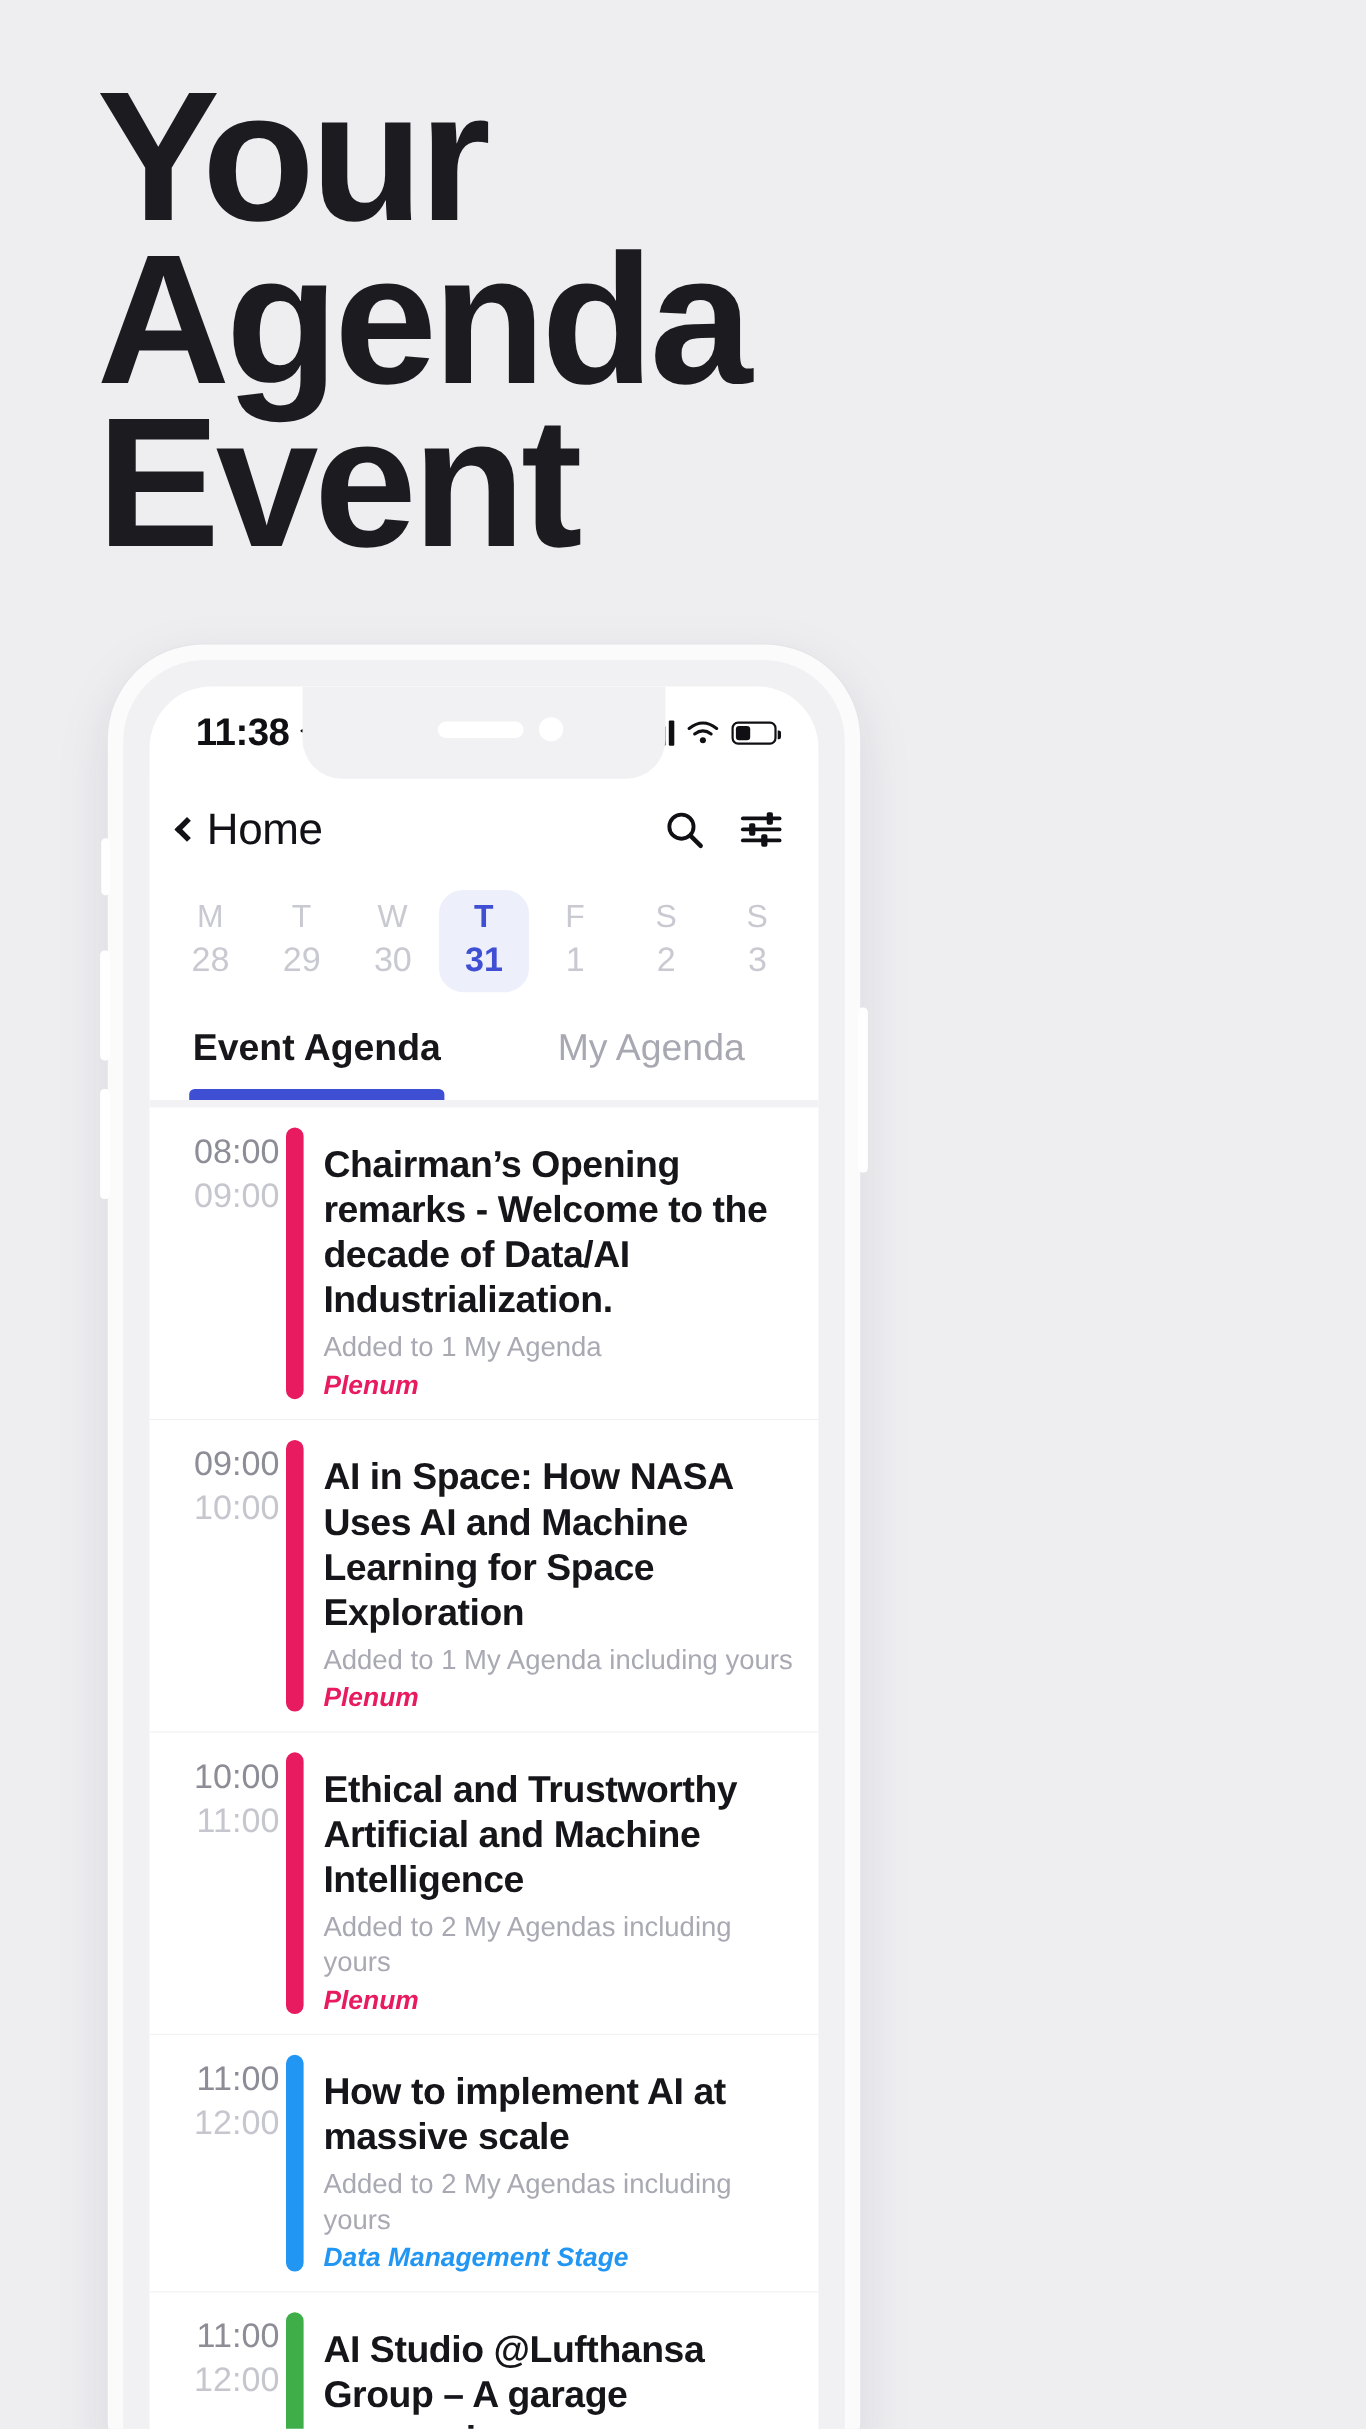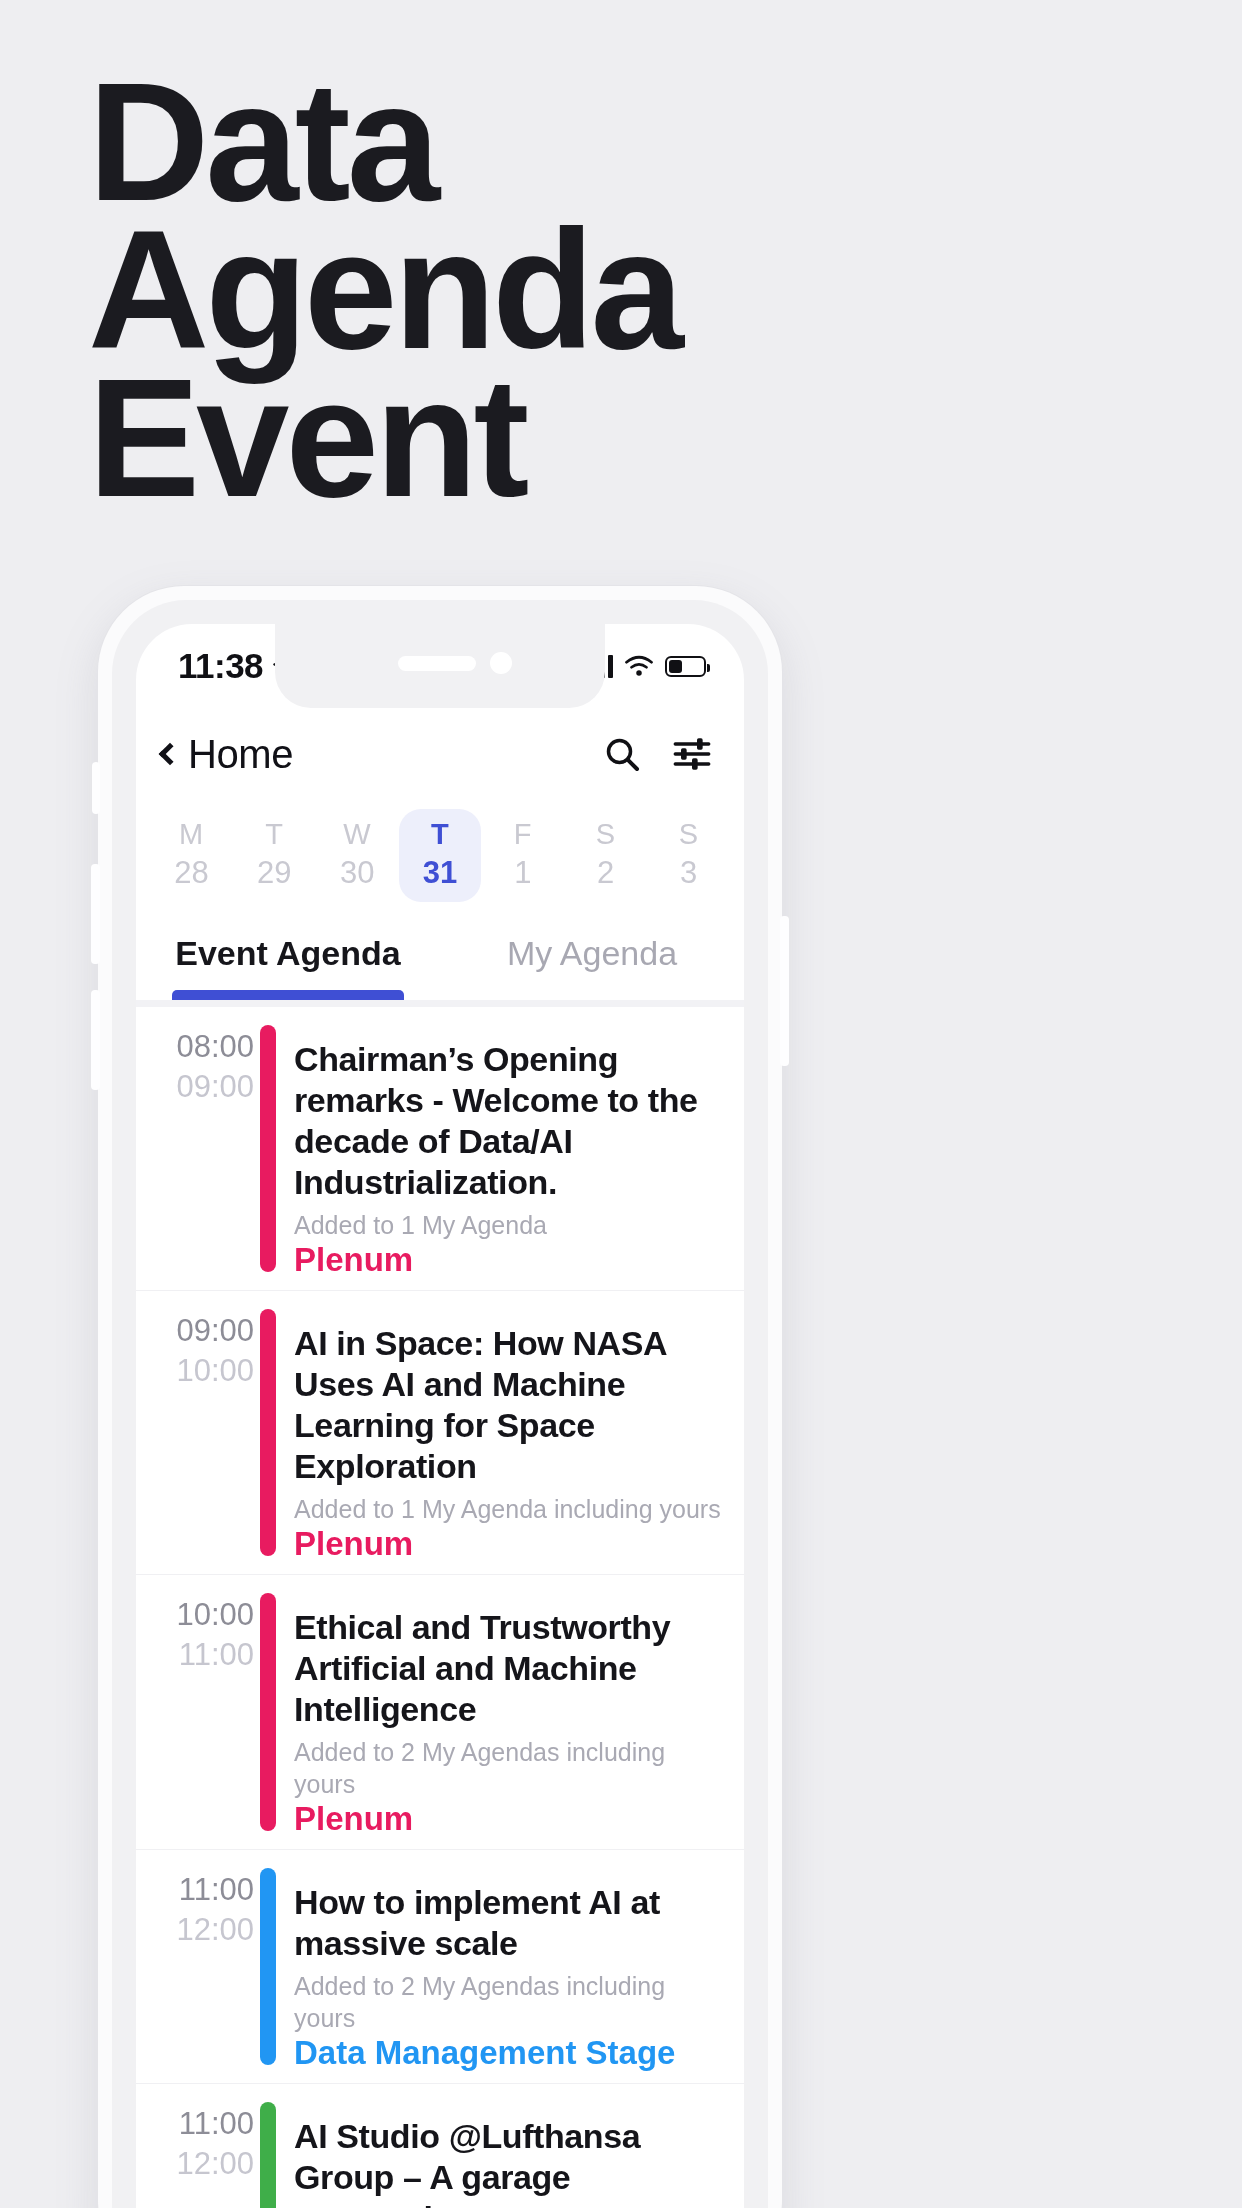--- a/index.html
+++ b/index.html
@@ -229,33 +229,34 @@
     letter-spacing:-0.4px;
     margin-top:16px;
   }
   .added {
     font-size:25px;
     color:#a9a9b3;
     margin-top:6px;
     line-height:32px;
   }
   .venue {
-    font-size:33px;
+    font-size:24px;
     font-weight:bold;
     margin-top:3px;
     line-height:32px;
+    font-style:italic;
   }
 </style>
 </head>
 <body>
 
 <div id="stage">
 
   <div class="headline">
-    <span class="hl-line">Data</span>
+    <span class="hl-line">Your</span>
     <span class="hl-line">Agenda</span>
     <span class="hl-line">Event</span>
   </div>
 
   <div class="phone">
 
     <div class="btn-side btn-mute"></div>
     <div class="btn-side btn-volup"></div>
     <div class="btn-side btn-voldn"></div>
     <div class="btn-side btn-power"></div>

